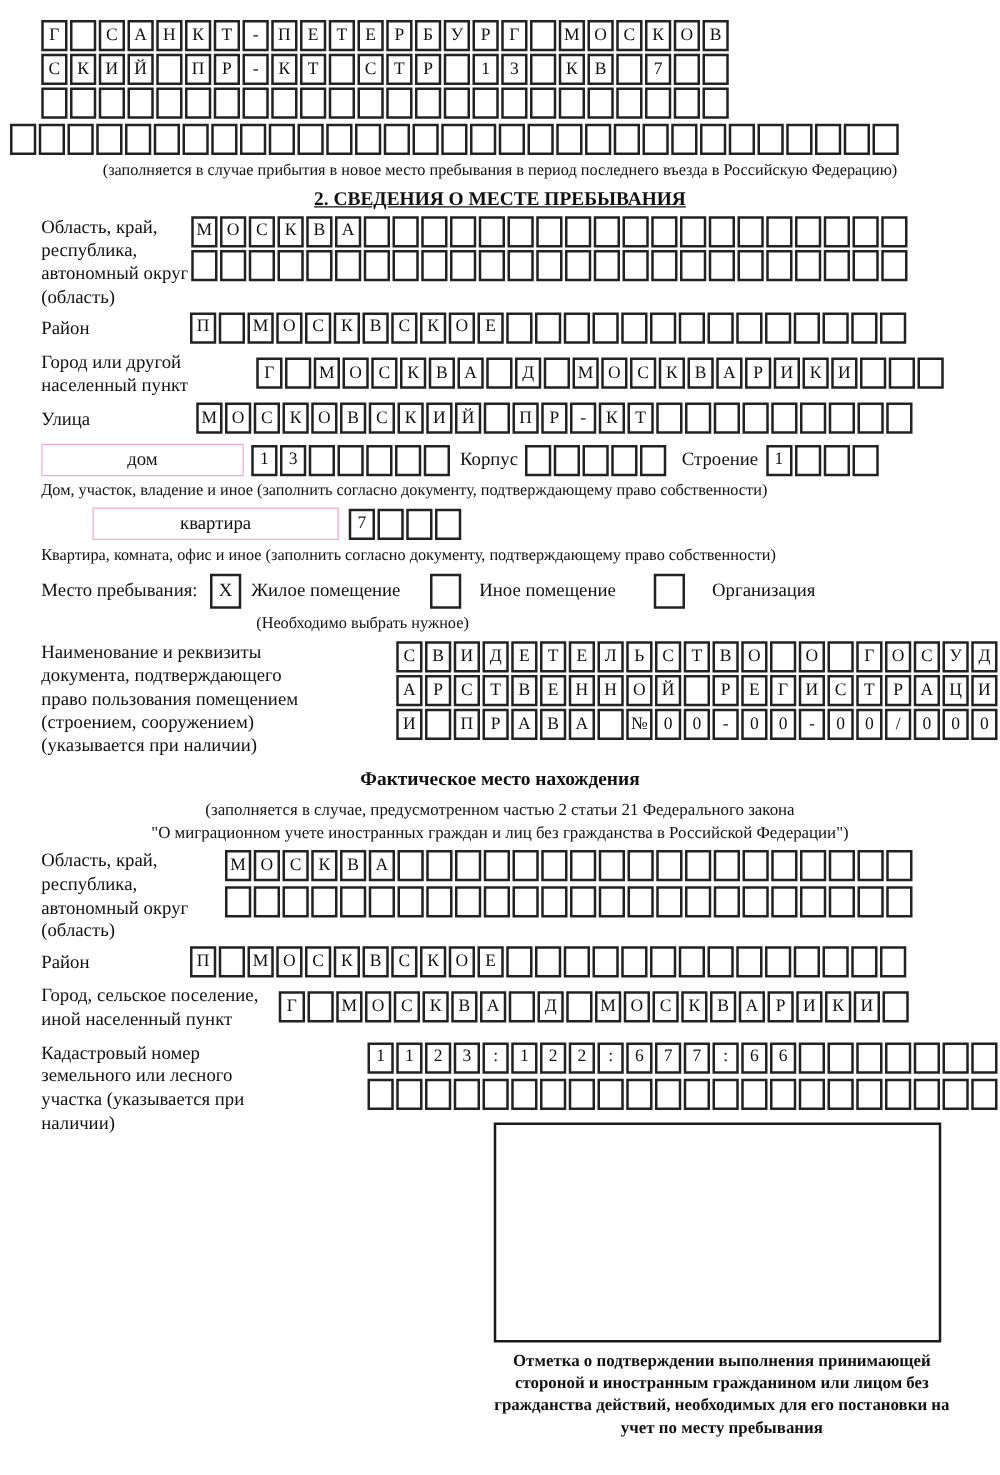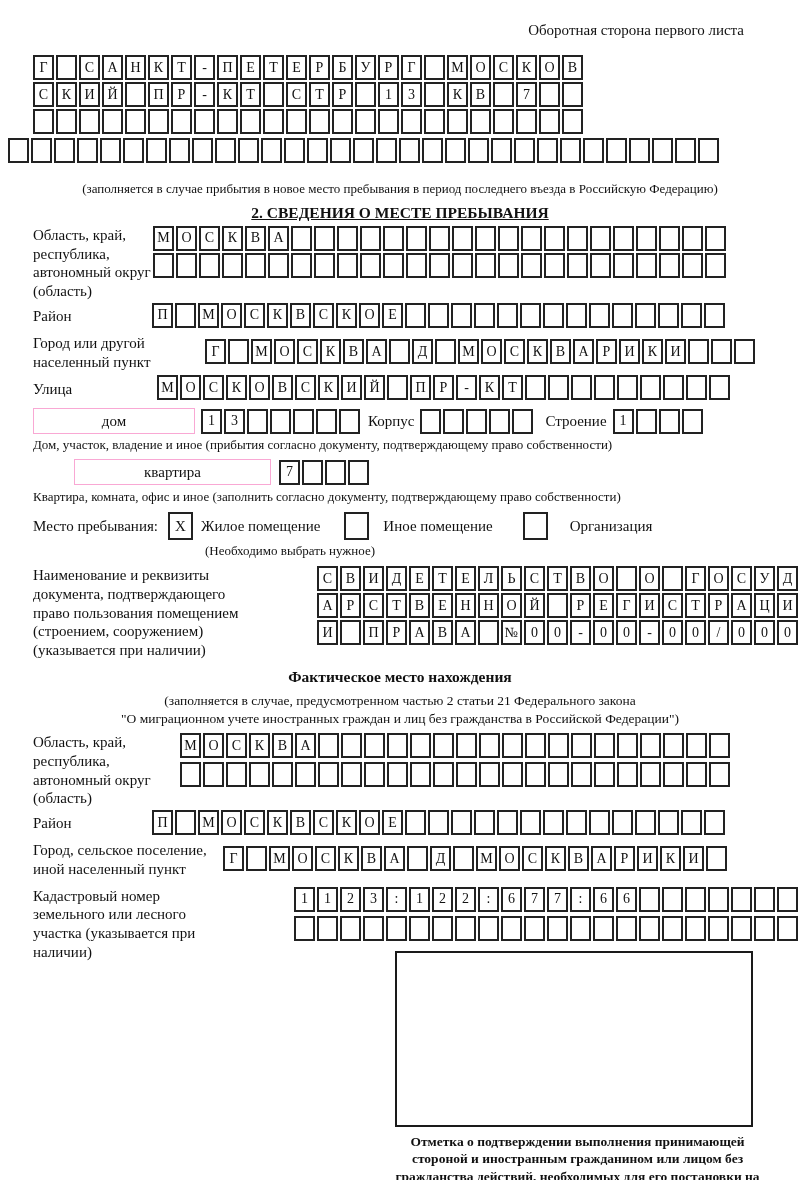--- a/index.html
+++ b/index.html
@@ -36,21 +36,20 @@
   .stamp-cap{
     margin-left:390px;margin-top:6px;width:375px;text-align:center;
     font-size:13.5px;font-weight:600;line-height:1.32;
   }
 </style>
 </head>
 <body>
 
 <div class="page">
 
-  <div class="hdr">Оборотная сторона первого листа</div>
 
   <div class="frow" style="margin-top:16px;">
     <div>
       <div class="boxrow">
           <span class="cb">Г</span>
           <span class="cb"></span>
           <span class="cb">С</span>
           <span class="cb">А</span>
           <span class="cb">Н</span>
           <span class="cb">К</span>
@@ -153,21 +152,21 @@
       <span class="cb"></span>
       <span class="cb"></span>
       <span class="cb"></span>
       <span class="cb"></span>
       <span class="cb"></span>
       <span class="cb"></span>
       <span class="cb"></span>
       <span class="cb"></span>
       <span class="cb"></span>
     </div>
-  <div class="note center" style="margin-top:18px;">(заполняется в случае прибытия в новое место пребывания в период последнего въезда в Российскую Федерацию)</div>
+  <div class="note center" style="margin-top:4px;">(заполняется в случае прибытия в новое место пребывания в период последнего въезда в Российскую Федерацию)</div>
 
   <div class="sec-title" style="margin-top:6px;text-decoration:underline;">2. СВЕДЕНИЯ О МЕСТЕ ПРЕБЫВАНИЯ</div>
 
   <div class="frow" style="margin-top:4px;">
     <div class="lbl" style="width:120px;">Область, край, республика, автономный округ (область)</div>
     <div>
       <div class="boxrow">
           <span class="cb">М</span>
           <span class="cb">О</span>
           <span class="cb">С</span>
@@ -336,21 +335,21 @@
         <span class="cb"></span>
       </div>
     <div class="opt-label" style="margin:0 6px 0 10px;">Строение</div>
     <div class="boxrow" style="margin:0;">
         <span class="cb">1</span>
         <span class="cb"></span>
         <span class="cb"></span>
         <span class="cb"></span>
       </div>
   </div>
-  <div class="note" style="margin-left:33px;margin-top:3px;">Дом, участок, владение и иное (прибытия согласно документу, подтверждающему право собственности)</div>
+  <div class="note" style="margin-left:33px;margin-top:3px;">Дом, участок, владение и иное (заполнить согласно документу, подтверждающему право собственности)</div>
 
   <div class="frow vcenter" style="margin-top:5px;padding-left:41px;">
     <div class="widebox" style="width:195px;">квартира</div>
     <div class="boxrow" style="margin:0 0 0 8px;">
         <span class="cb">7</span>
         <span class="cb"></span>
         <span class="cb"></span>
         <span class="cb"></span>
       </div>
   </div>

